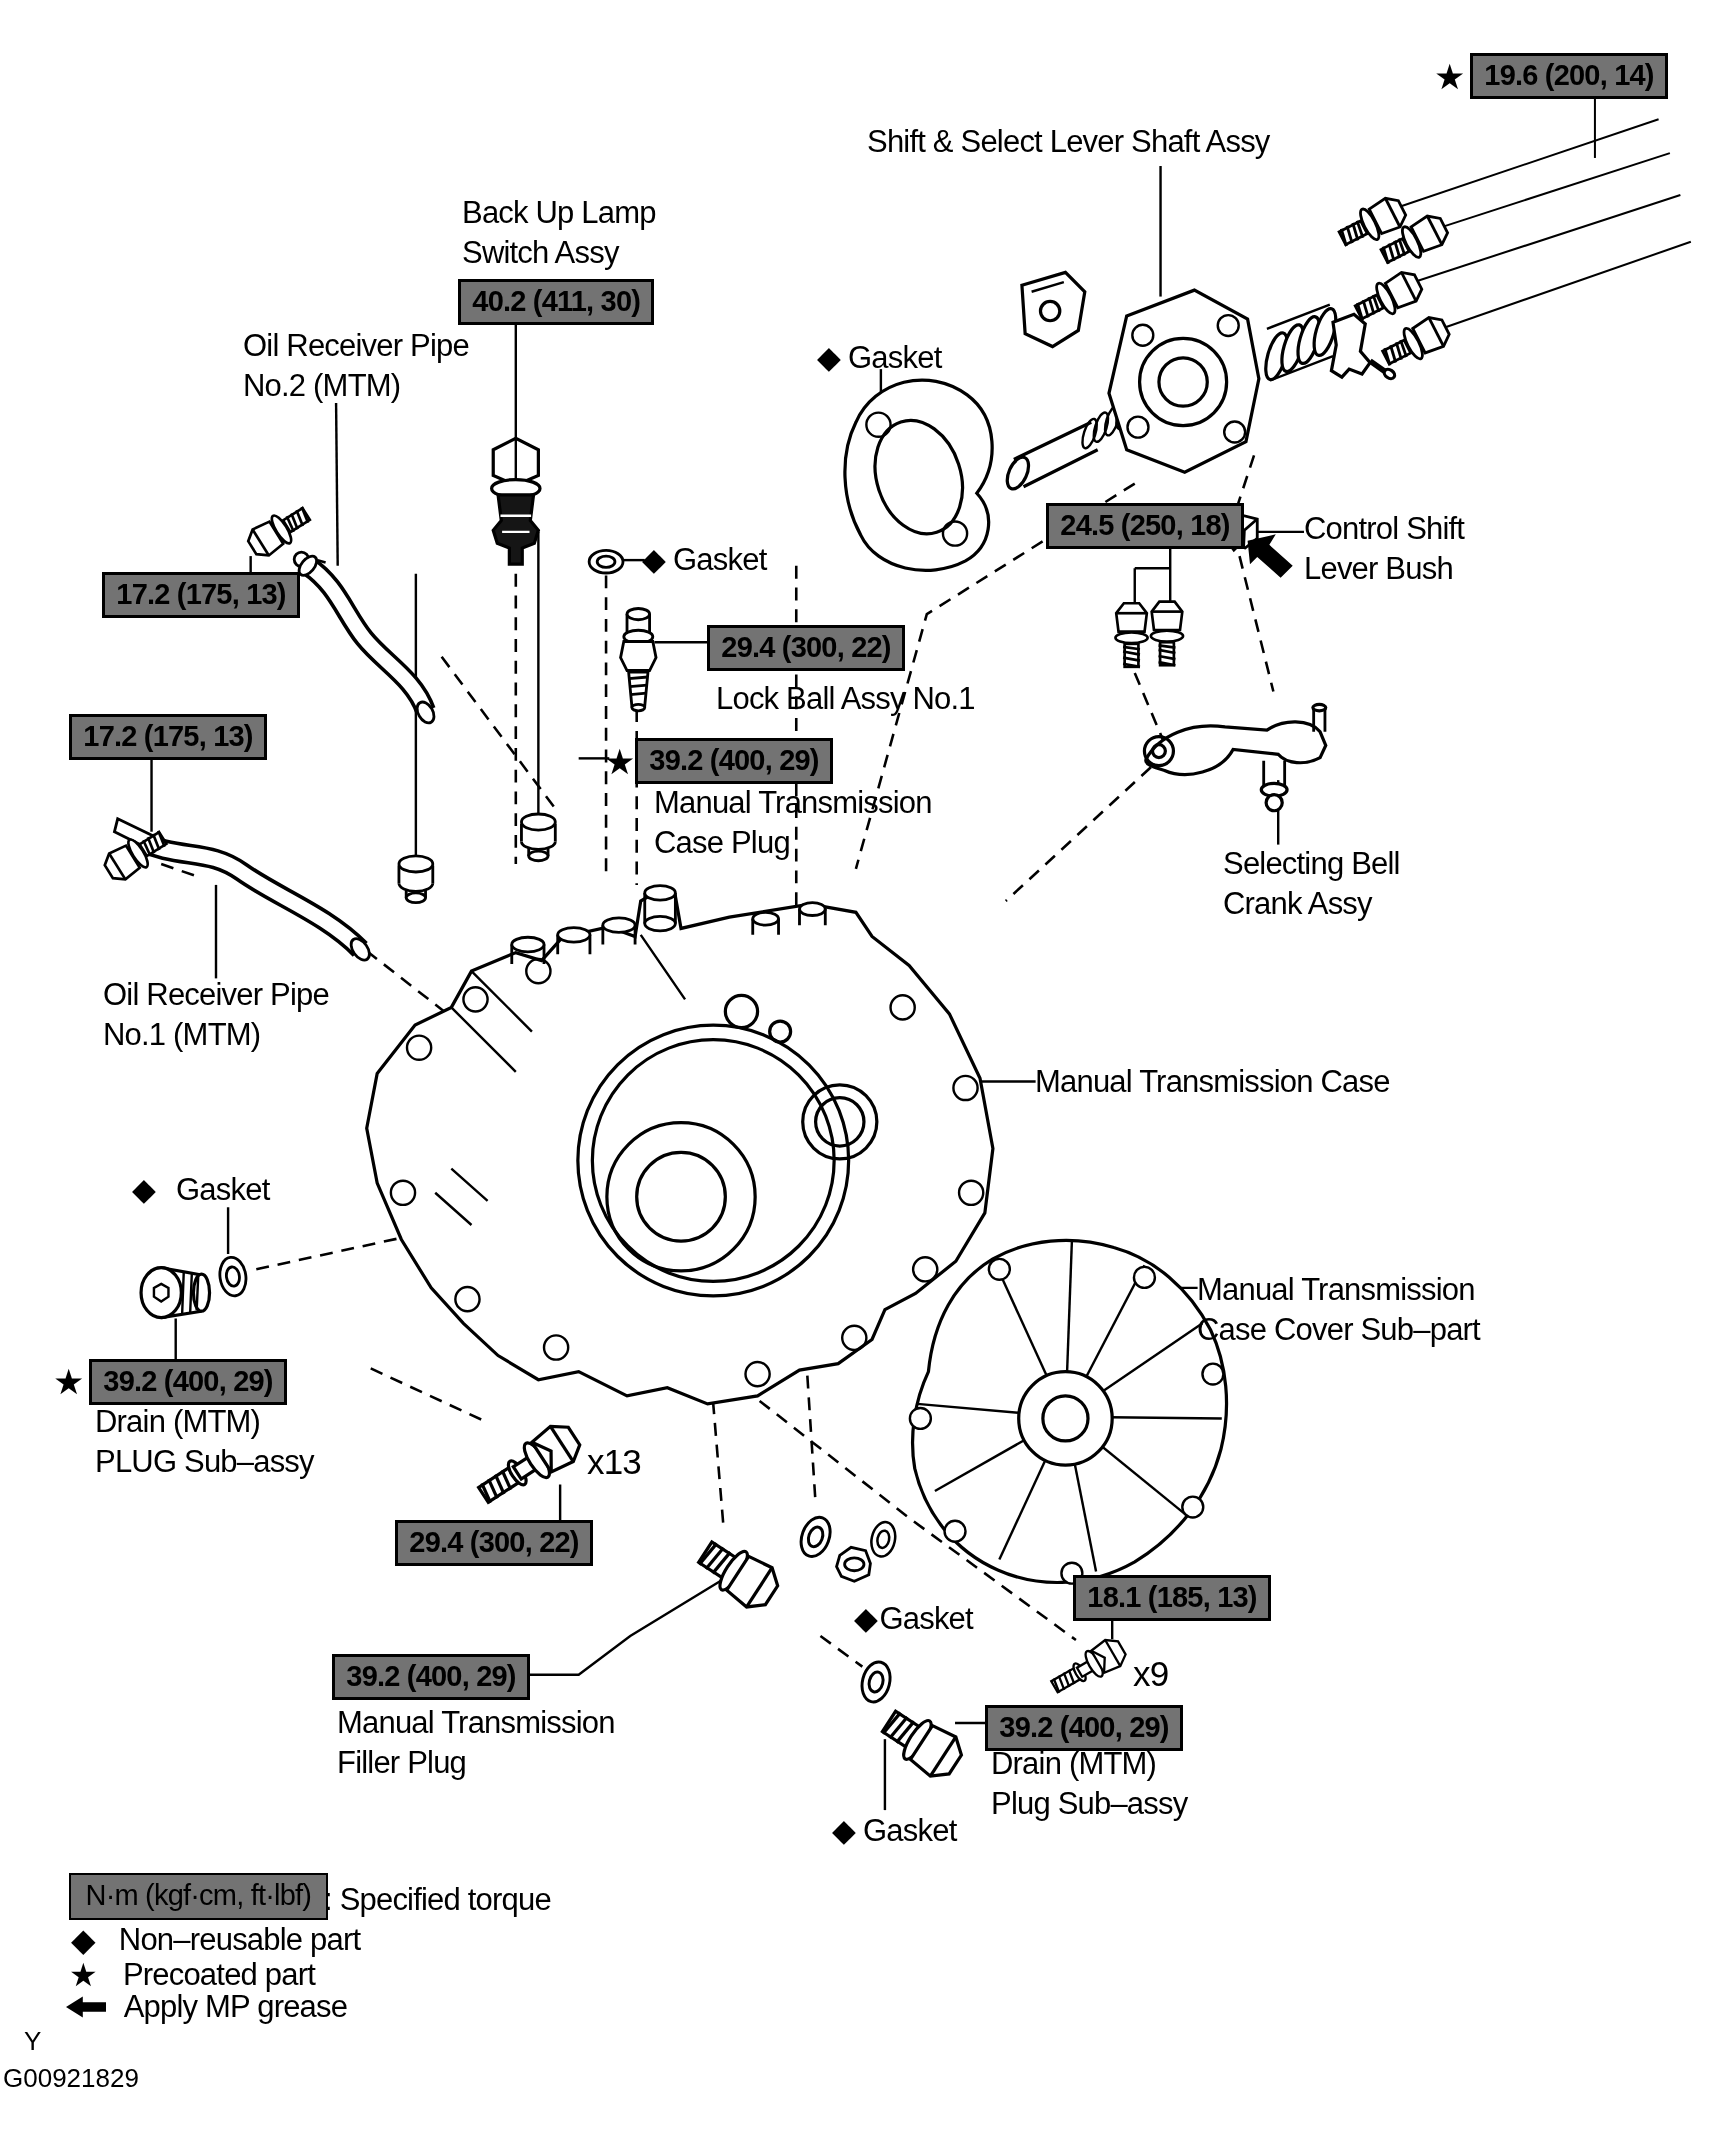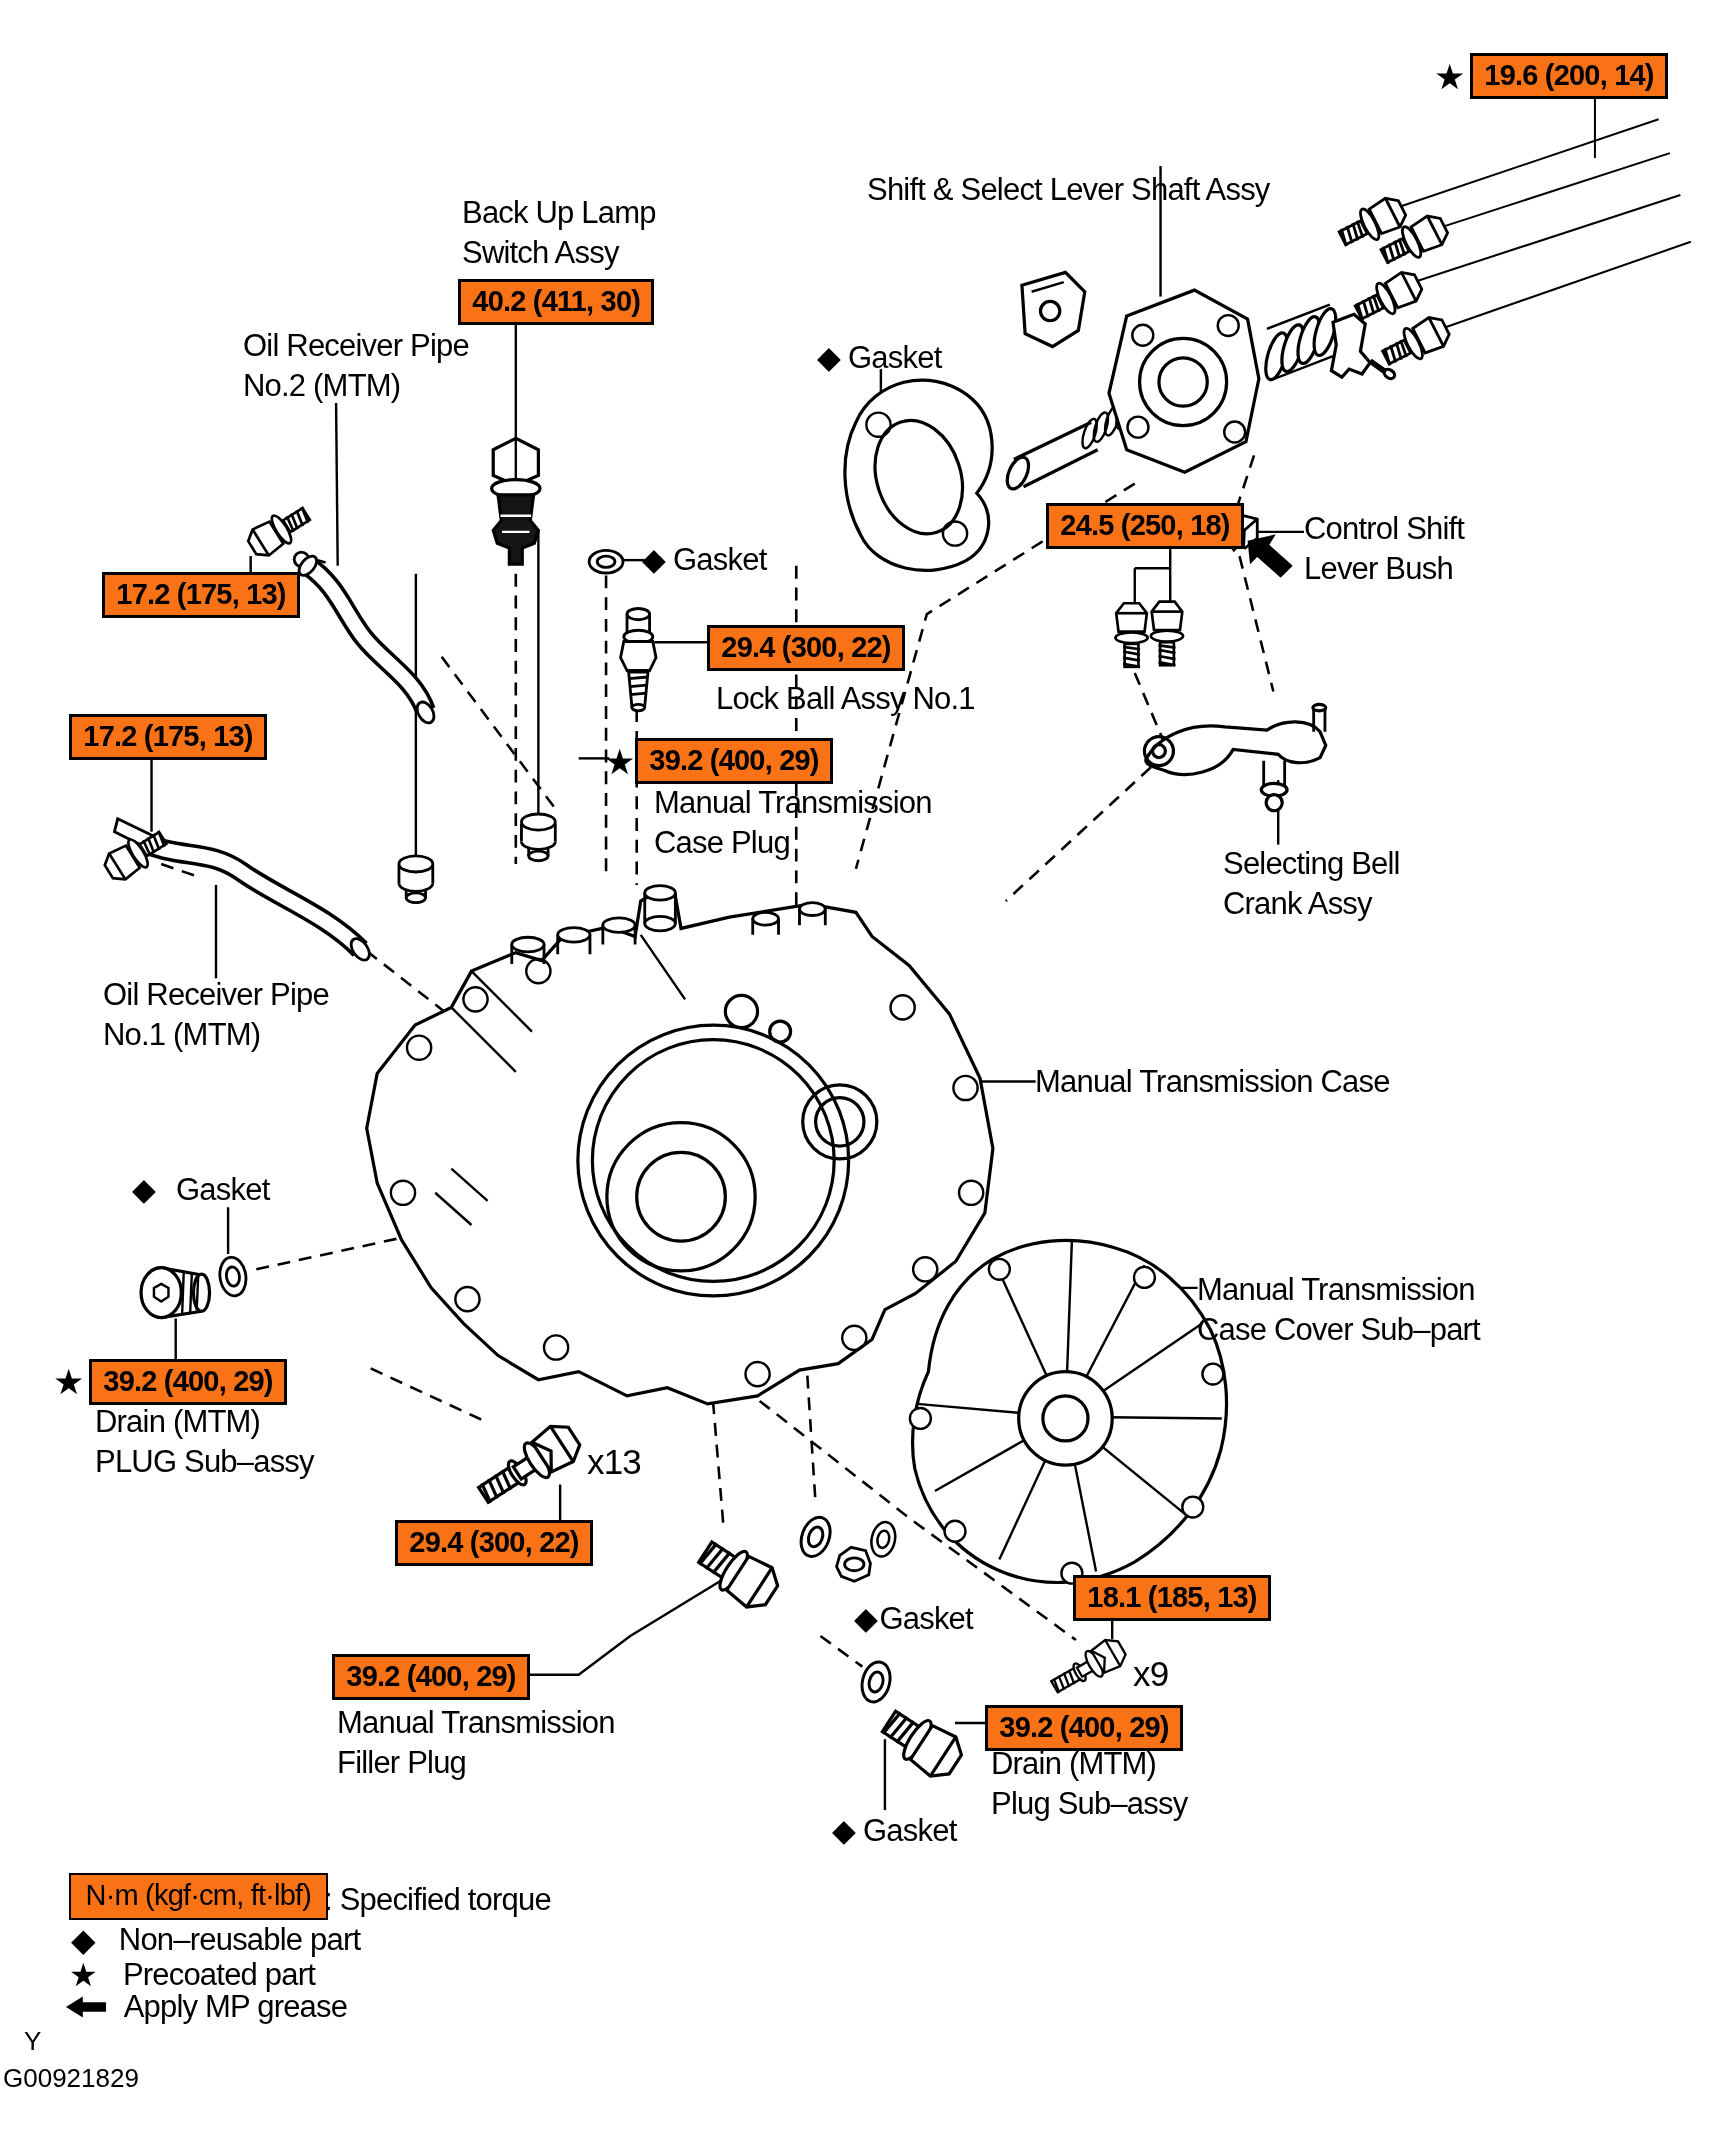--- a/index.html
+++ b/index.html
@@ -1,20 +1,20 @@
 <!DOCTYPE html>
 <html style="font-size:13px"><head>
 <meta charset="utf-8">
 <style>
   html,body{margin:0;padding:0;background:#fff;}
   #canvas{position:relative;width:1711px;height:2151px;background:#fff;overflow:hidden;
           font-family:"Liberation Sans", sans-serif;color:#000;}
   #art{position:absolute;left:0;top:0;width:1711px;height:2151px;}
   .lbl{position:absolute;font-size:31px;line-height:40px;letter-spacing:-0.8px;white-space:nowrap;}
-  .tbox{position:absolute;border:3.2px solid #000;background:#f97316;padding:1.6px 11.3px 3.2px;
+  .tbox{position:absolute;border:3.2px solid #000;background:#737373;padding:1.6px 11.3px 3.2px;
         font-size:29px;font-weight:bold;letter-spacing:-0.8px;white-space:nowrap;line-height:35px;}
   .tbox.plain{font-weight:normal;padding:3.2px 14.5px 4.8px;border-width:2.4px;}
   .sym{font-family:"DejaVu Sans", sans-serif;}
   .star{position:absolute;font-size:35px;line-height:35px;font-family:"DejaVu Sans", sans-serif;}
   .gasket-lbl{display:flex;align-items:flex-start;}
   .gasket-lbl .sym{font-size:31px;line-height:39px;}
   .legend-row{position:absolute;display:flex;align-items:center;font-size:31px;letter-spacing:-0.8px;white-space:nowrap;}
   .legend-row .sym{font-size:32px;}
   .small-txt{position:absolute;font-size:26px;letter-spacing:0;}
   .count{position:absolute;font-size:35px;letter-spacing:-0.8px;}
@@ -340,21 +340,21 @@
     <ellipse cx="1060" cy="1941" rx="12" ry="8"></ellipse>
   </g>
 
   <use href="#plug-hex" transform="translate(1140,2160) rotate(33)"></use>
   <use href="#ring" transform="translate(1087,2087) rotate(14) scale(1.05)"></use>
 </svg>
 
 <span class="star" style="left:1434px;top:60px;">★</span>
 <div class="tbox" style="left:1470px;top:53px;">19.6 (200, 14)</div>
 
-<div class="lbl" style="left:867px;top:122px;margin-top:48px;">Shift &amp; Select Lever Shaft Assy</div>
+<div class="lbl" style="left:867px;top:122px;">Shift &amp; Select Lever Shaft Assy</div>
 
 <div class="lbl" style="left:462px;top:193px;">
   <div>Back Up Lamp</div>
   <div>Switch Assy</div>
 </div>
 <div class="tbox" style="left:458px;top:279px;">40.2 (411, 30)</div>
 
 <div class="lbl" style="left:243px;top:326px;">
   <div>Oil Receiver Pipe</div>
   <div>No.2 (MTM)</div>

